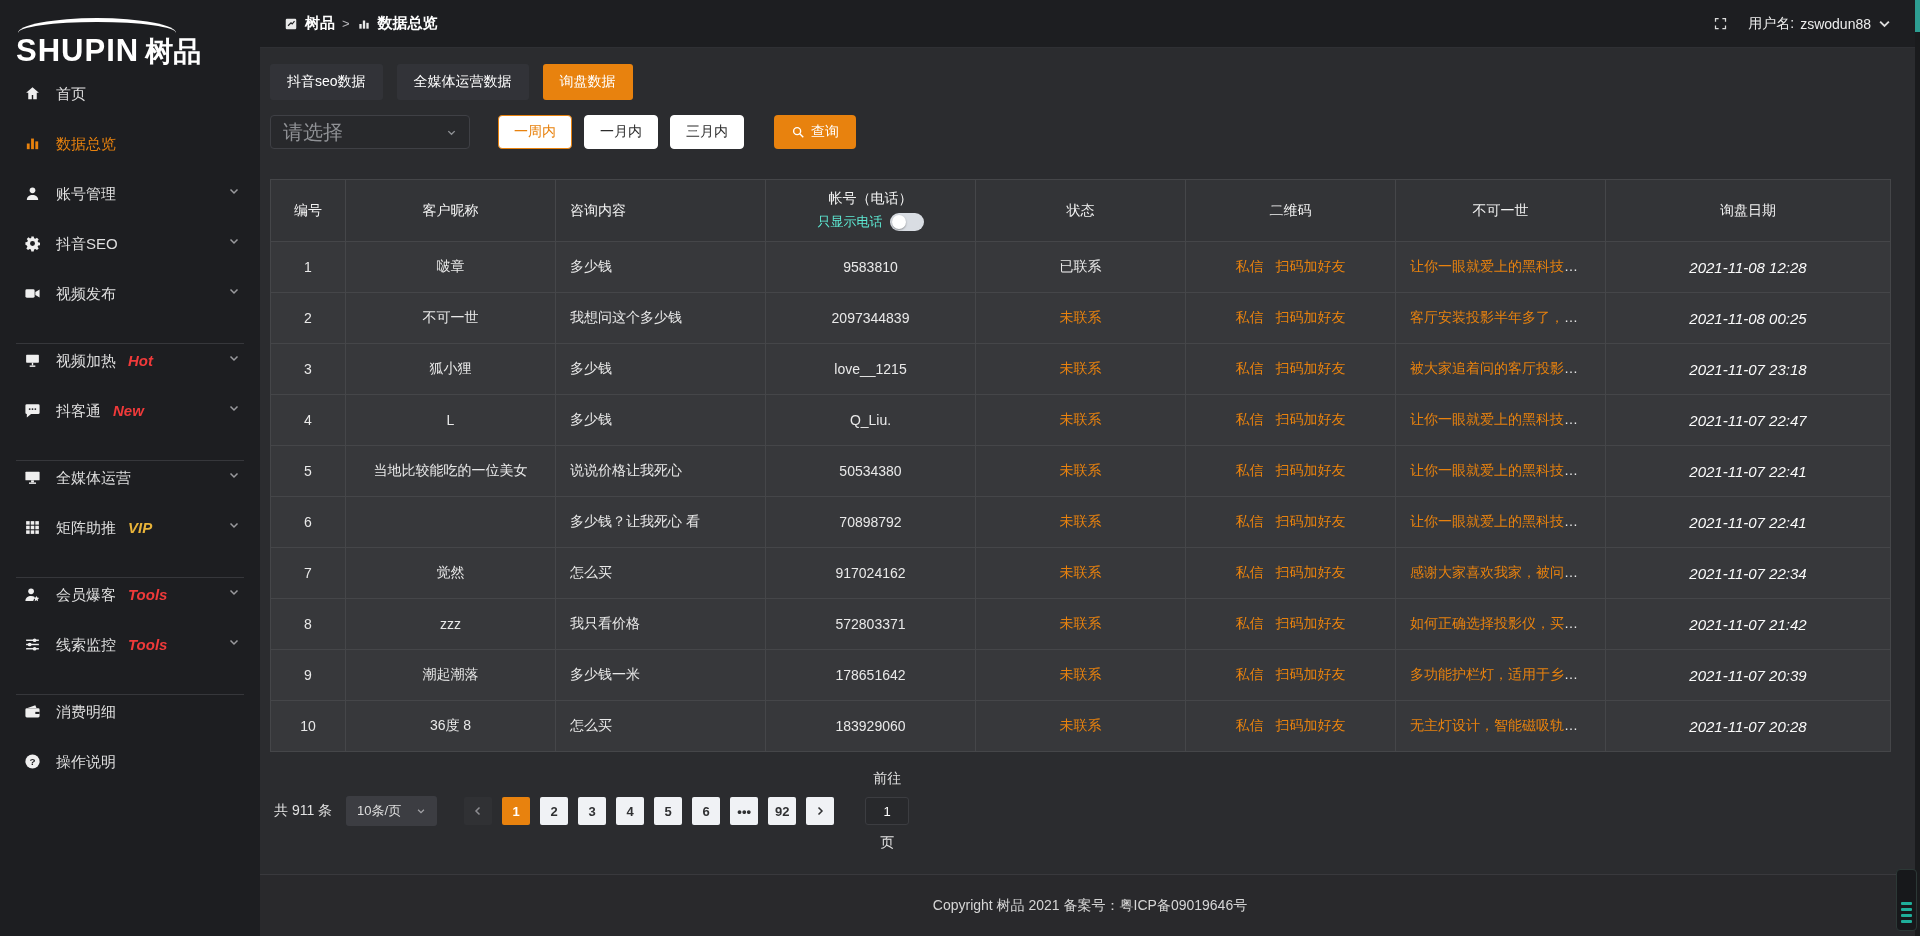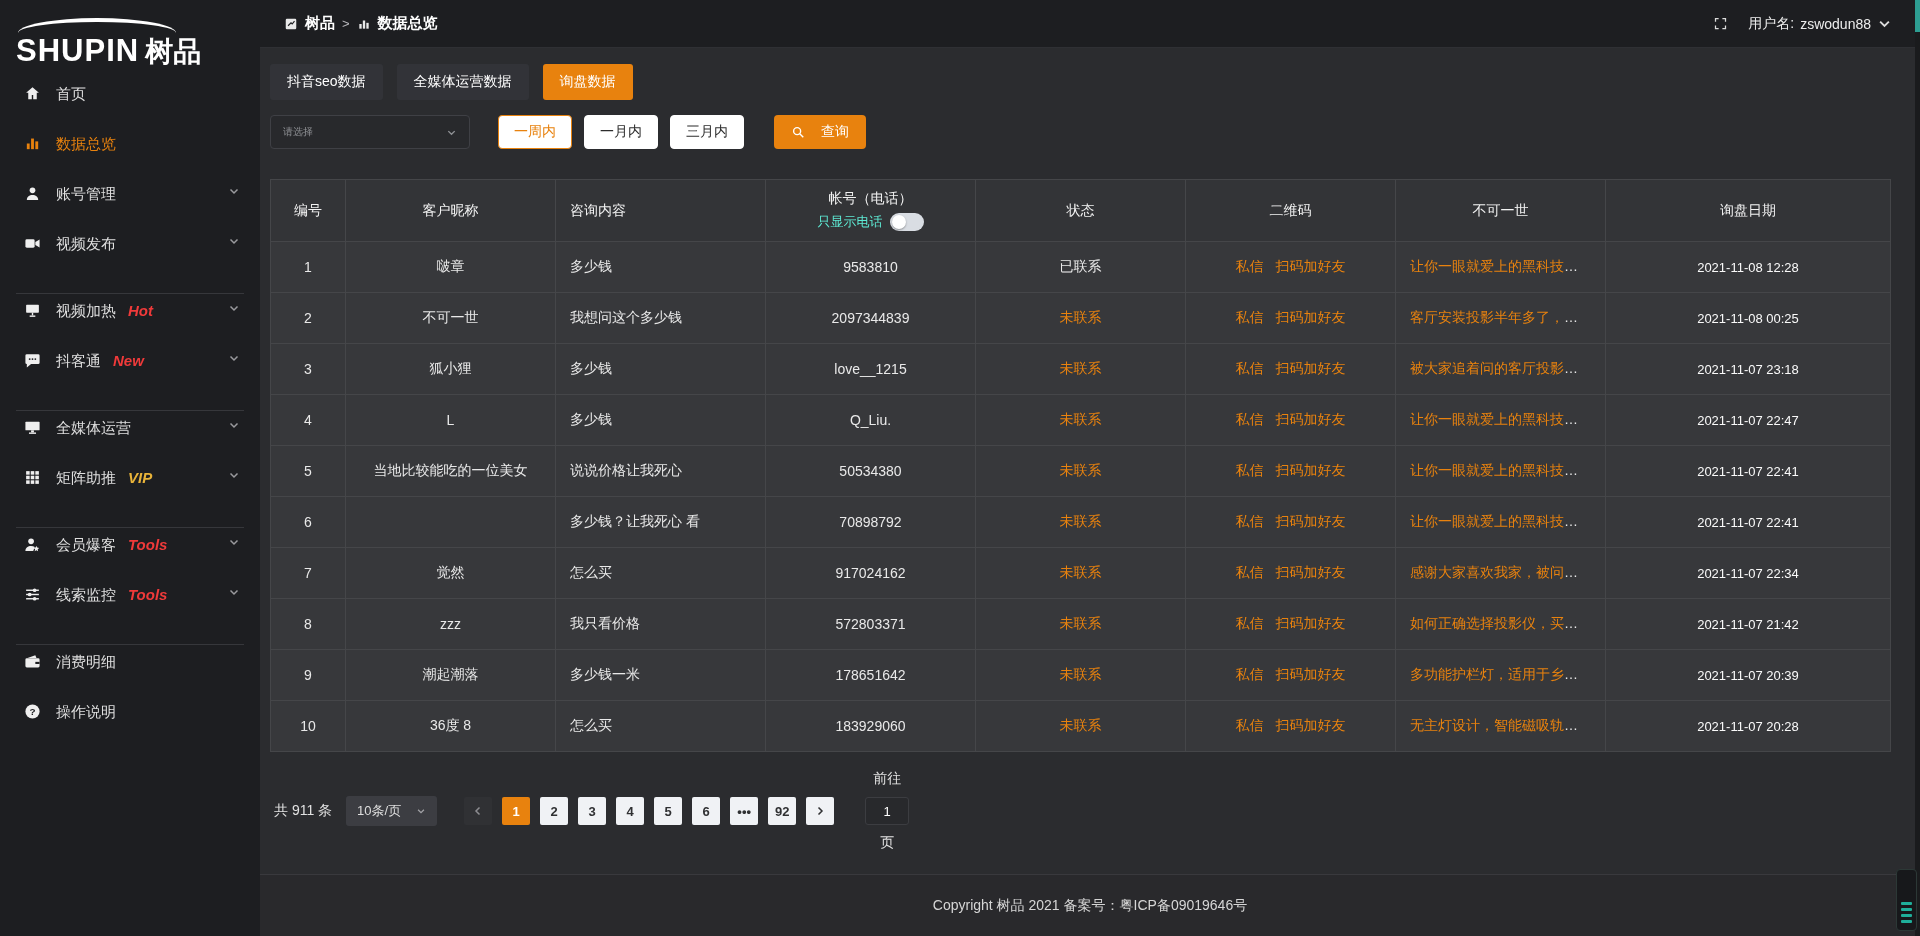--- a/index.html
+++ b/index.html
@@ -46,50 +46,50 @@
   .content { flex:1; padding:16px 30px 0 10px; }
 
   .tabs { display:flex; gap:14px; }
   .tab { height:36px; padding:0 17px; background:#323338; color:#fff; border:none;
          border-radius:3px; font-size:14px; cursor:pointer; font-family:inherit; }
   .tab.active { background:#e8820e; }
 
   .filter-row { display:flex; align-items:center; margin-top:15px; }
   .select { width:200px; height:34px; background:#28292c; border:1px solid #3f4045;
             border-radius:4px; color:#8f9195; display:flex; align-items:center;
-            justify-content:space-between; padding:0 12px; font-size:10px; cursor:pointer; }
+            justify-content:space-between; padding:0 12px; font-size:20px; cursor:pointer; }
   .select .chev { font-size:11px; color:#8f9195; }
   .range-btn { height:34px; padding:0 15px; background:#fff; border:1px solid #fff;
                border-radius:4px; margin-left:12px; font-size:14px; color:#2d2d2d;
                cursor:pointer; font-family:inherit; }
   .range-btn:first-of-type { margin-left:28px; }
   .range-btn.active { color:#e8820e; border-color:#e8820e; }
   .query-btn { height:34px; padding:16px 17px; background:#e8820e; color:#fff; border:none;
                border-radius:4px; margin-left:30px; display:flex; align-items:center;
-               gap:16px; font-size:14px; cursor:pointer; font-family:inherit; }
+               gap:6px; font-size:14px; cursor:pointer; font-family:inherit; }
   .query-btn .ic { font-size:14px; }
 
   
   .tbl-wrap { margin-top:30px; }
   table { width:100%; border-collapse:collapse; table-layout:fixed; }
   th, td { border:1px solid #454649; font-size:14px; padding:0 14px;
            text-align:center; overflow:hidden; white-space:nowrap; text-overflow:ellipsis; }
   th { background:#333437; height:62px; font-weight:normal; color:#f2f2f2; }
   td { background:#37383b; height:51px; color:#e9e9e9; }
   th.c-left, td.c-left { text-align:left; }
   .tg-row { display:flex; align-items:center; justify-content:center; gap:7px; margin-top:5px;
             font-size:13px; color:#5eead4; }
   .toggle { width:34px; height:18px; background:#d9dde3; border-radius:9px; position:relative;
             display:inline-block; cursor:pointer; flex-shrink:0; }
   .toggle .knob { position:absolute; left:2px; top:2px; width:14px; height:14px;
                   background:#fff; border-radius:50%; box-shadow:0 1px 2px rgba(0,0,0,.35); }
   td.status-pending { color:#e8820e; }
   td.qr a, td.src a { color:#e8820e; text-decoration:none; cursor:pointer; }
   td.qr a { margin:0 4px; }
-  td.date { font-size:13px; color:#fafafa; }
+  td.date { font-size:15px; color:#fafafa;font-style:italic; }
 
   
   .pagination { display:flex; align-items:center; margin:18px 0 0 4px;
                 color:#e2e2e2; font-size:14px; }
   .size-select { background:#3c3d42; color:#dedede; height:30px; border-radius:3px;
                  padding:0 11px; display:flex; align-items:center; gap:15px;
                  margin:0 22px 0 14px; font-size:13px; cursor:pointer; }
   .size-select .chev { font-size:10px; color:#a2a2a6; }
   .pg { min-width:28px; height:28px; border:none; border-radius:2px; background:#f0f2f5;
         color:#303133; margin:0 5px; font-size:13px; display:inline-flex; align-items:center;
@@ -152,20 +152,34 @@
           <span class="sb-sp"></span>
         </div>
         <div class="sb-item">
           <span class="ic ">
             <svg viewBox="0 0 24 24" fill="currentColor">
               <circle cx="12" cy="7.5" r="4"></circle>
               <path d="M4 21c0-4.4 3.6-7 8-7s8 2.6 8 7z"></path>
             </svg>
           </span>
           <span class="sb-label">账号管理</span>
+          <span class="sb-sp"></span>
+          <span class="ic chev">
+            <svg viewBox="0 0 24 24" fill="none" stroke="currentColor" stroke-width="3">
+              <path d="M5 9l7 7 7-7"></path>
+            </svg>
+          </span>
+        </div>
+        <div class="sb-item">
+          <span class="ic ">
+            <svg viewBox="0 0 24 24" fill="currentColor">
+              <path fill-rule="evenodd" d="M10.3 2h3.4l.5 2.6 1.9.8 2.2-1.5 2.4 2.4-1.5 2.2.8 1.9 2.6.5v3.4l-2.6.5-.8 1.9 1.5 2.2-2.4 2.4-2.2-1.5-1.9.8-.5 2.6h-3.4l-.5-2.6-1.9-.8-2.2 1.5-2.4-2.4 1.5-2.2-.8-1.9L2 13.7v-3.4l2.6-.5.8-1.9-1.5-2.2 2.4-2.4 2.2 1.5 1.9-.8zM12 15.5a3.5 3.5 0 110-7 3.5 3.5 0 010 7z"></path>
+            </svg>
+          </span>
+          <span class="sb-label">抖音SEO</span>
           <span class="sb-sp"></span>
           <span class="ic chev">
             <svg viewBox="0 0 24 24" fill="none" stroke="currentColor" stroke-width="3">
               <path d="M5 9l7 7 7-7"></path>
             </svg>
           </span>
         </div>
         <div class="sb-item">
           <span class="ic ">
             <svg viewBox="0 0 24 24" fill="currentColor">

